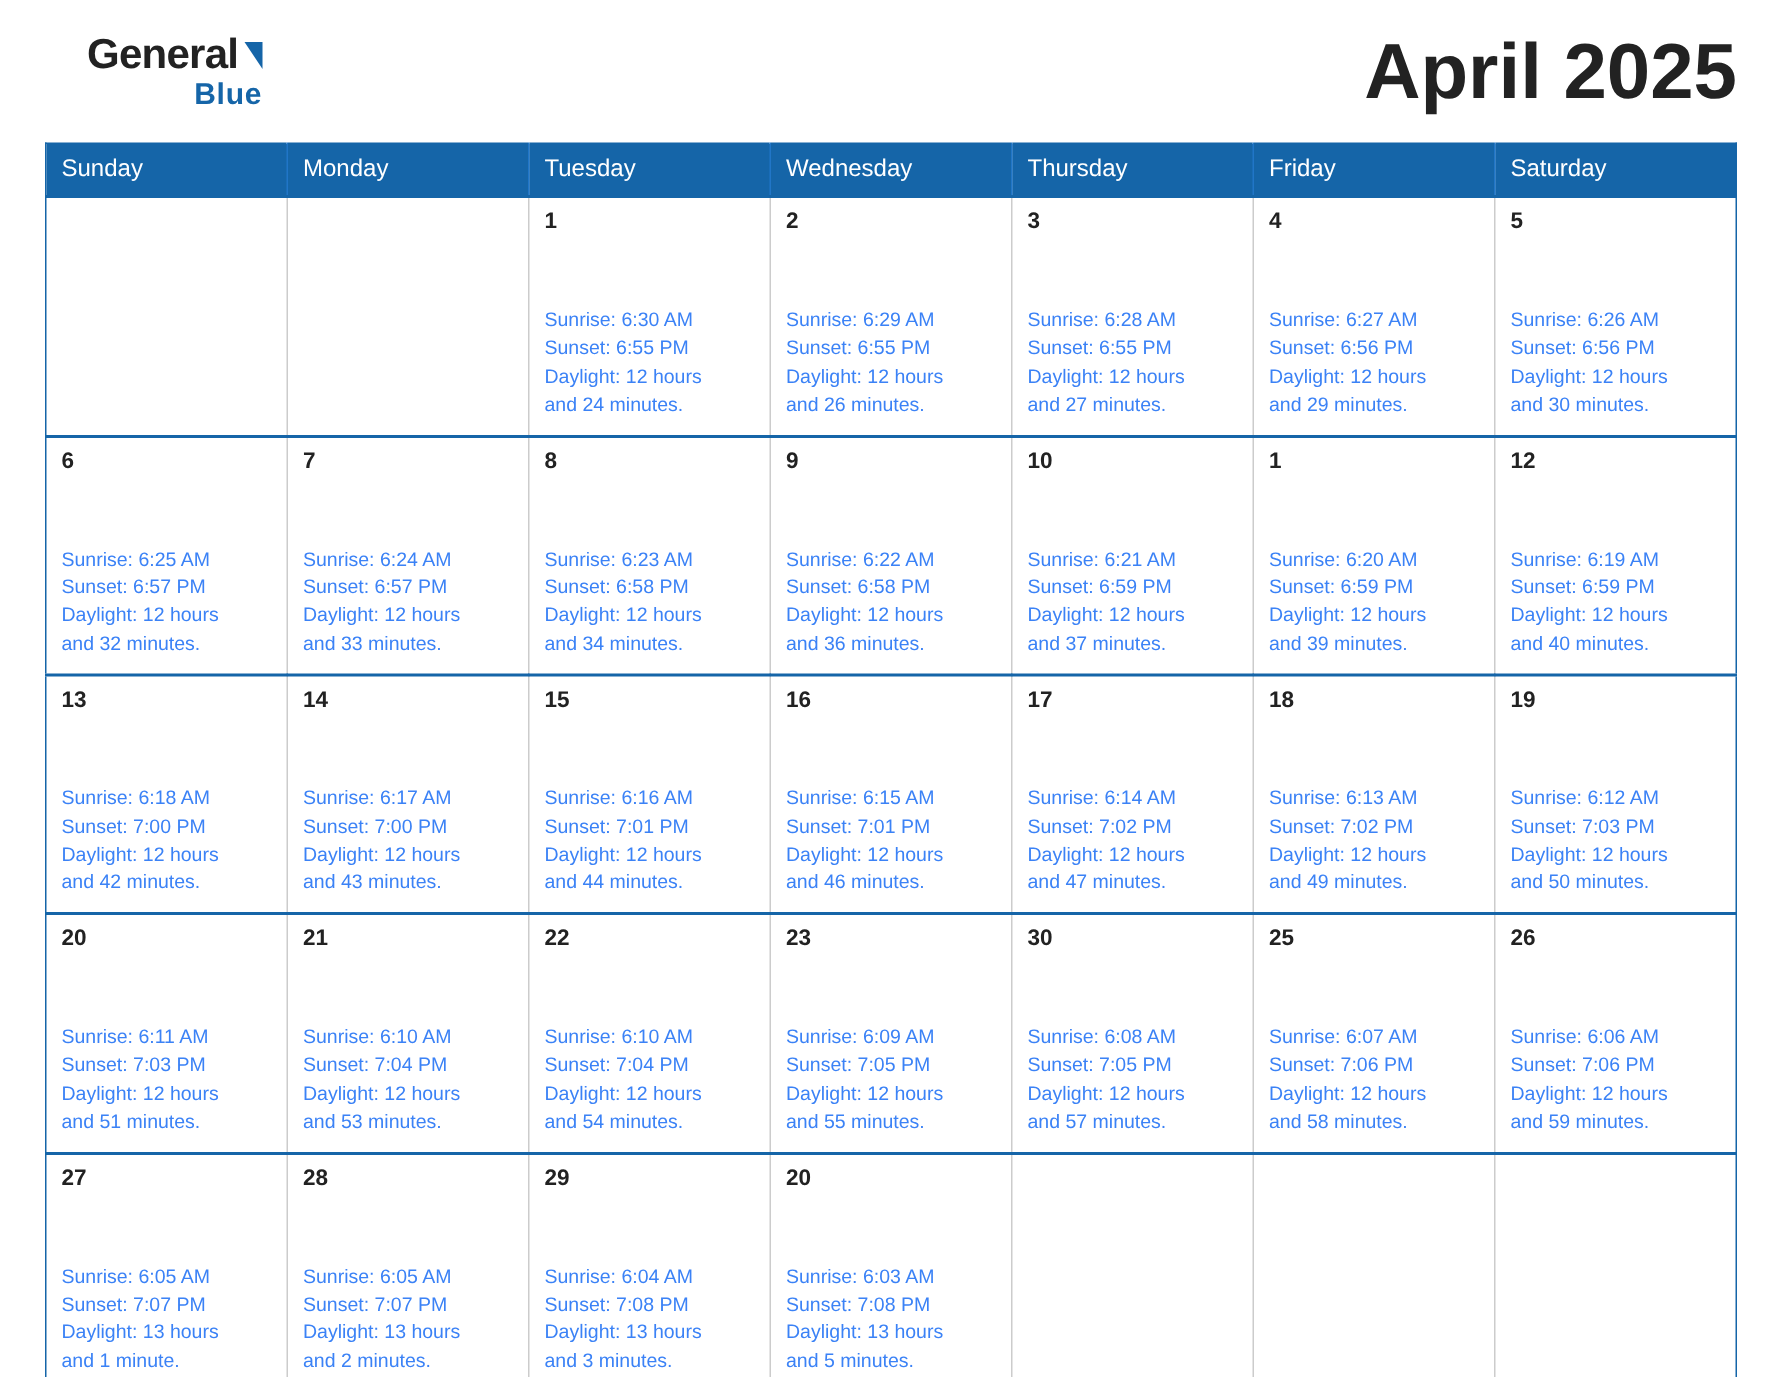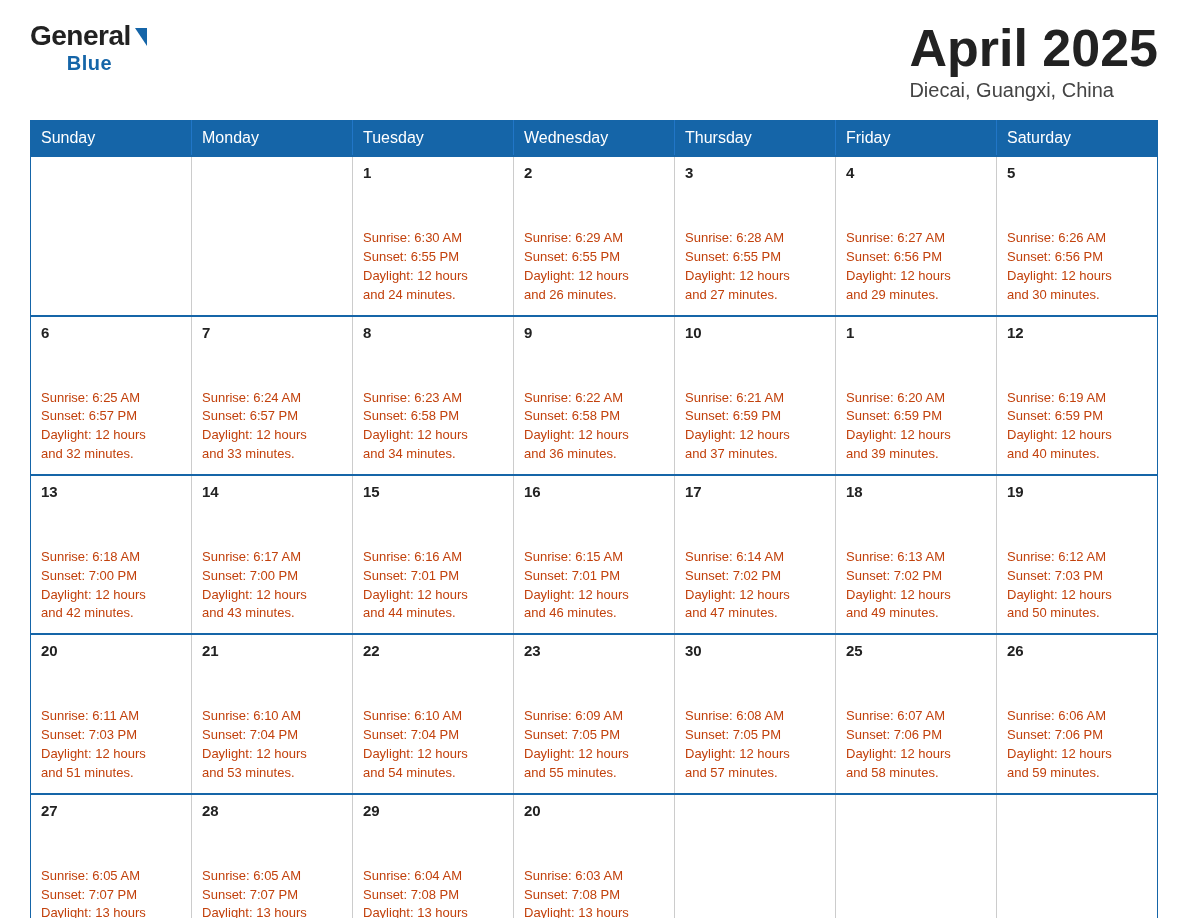--- a/index.html
+++ b/index.html
@@ -13,21 +13,22 @@
     }
     .header {
       display: flex;
       justify-content: space-between;
       align-items: flex-start;
       margin-bottom: 18px;
     }
     .logo {
       display: flex;
       flex-direction: column;
-      align-items: center;
+      align-items: flex-end;
+      margin-left: 28px;
     }
     .logo-general {
       font-size: 28px;
       font-weight: bold;
       color: #222;
       letter-spacing: -0.5px;
       display: flex;
       align-items: center;
     }
     .logo-general .arrow {
@@ -95,42 +96,41 @@
     }
     .day-number {
       font-size: 15px;
       font-weight: bold;
       color: #222;
       margin-bottom: 4px;
       display: block;
     }
     .day-info {
       font-size: 13px;
-      color: #c2410c;
+      color: #3b82f6;
       line-height: 1.45;
       margin-top: 48px;
     }
     .empty-cell {
       background: #fff;
     }
   </style>
 </head>
 <body>
 
 <div class="header">
   <div class="logo">
     <div class="logo-general">
       <span>General</span>
       <span class="arrow"></span>
     </div>
     <div class="logo-blue">Blue</div>
   </div>
   <div class="title-block">
     <h1>April 2025</h1>
-    <div class="subtitle">Diecai, Guangxi, China</div>
   </div>
 </div>
 
 <table class="calendar">
   <thead>
     <tr>
     <th>Sunday</th>
         <th>Monday</th>
         <th>Tuesday</th>
         <th>Wednesday</th>

